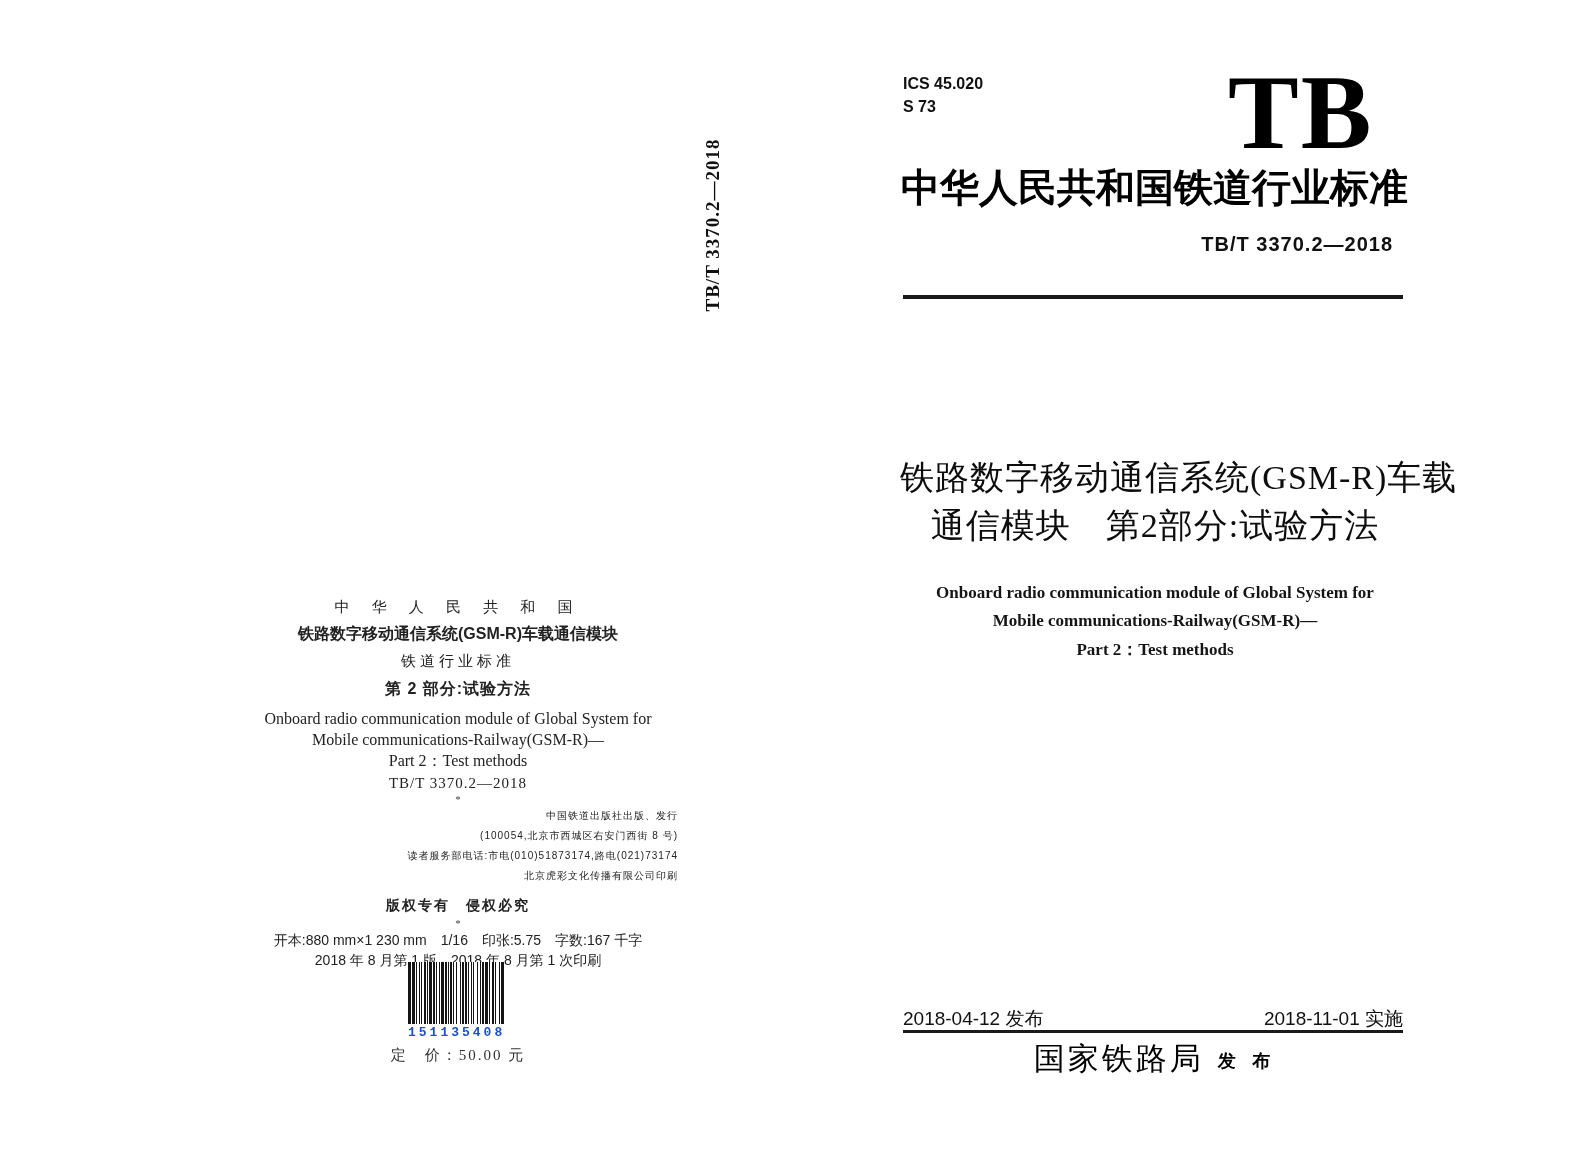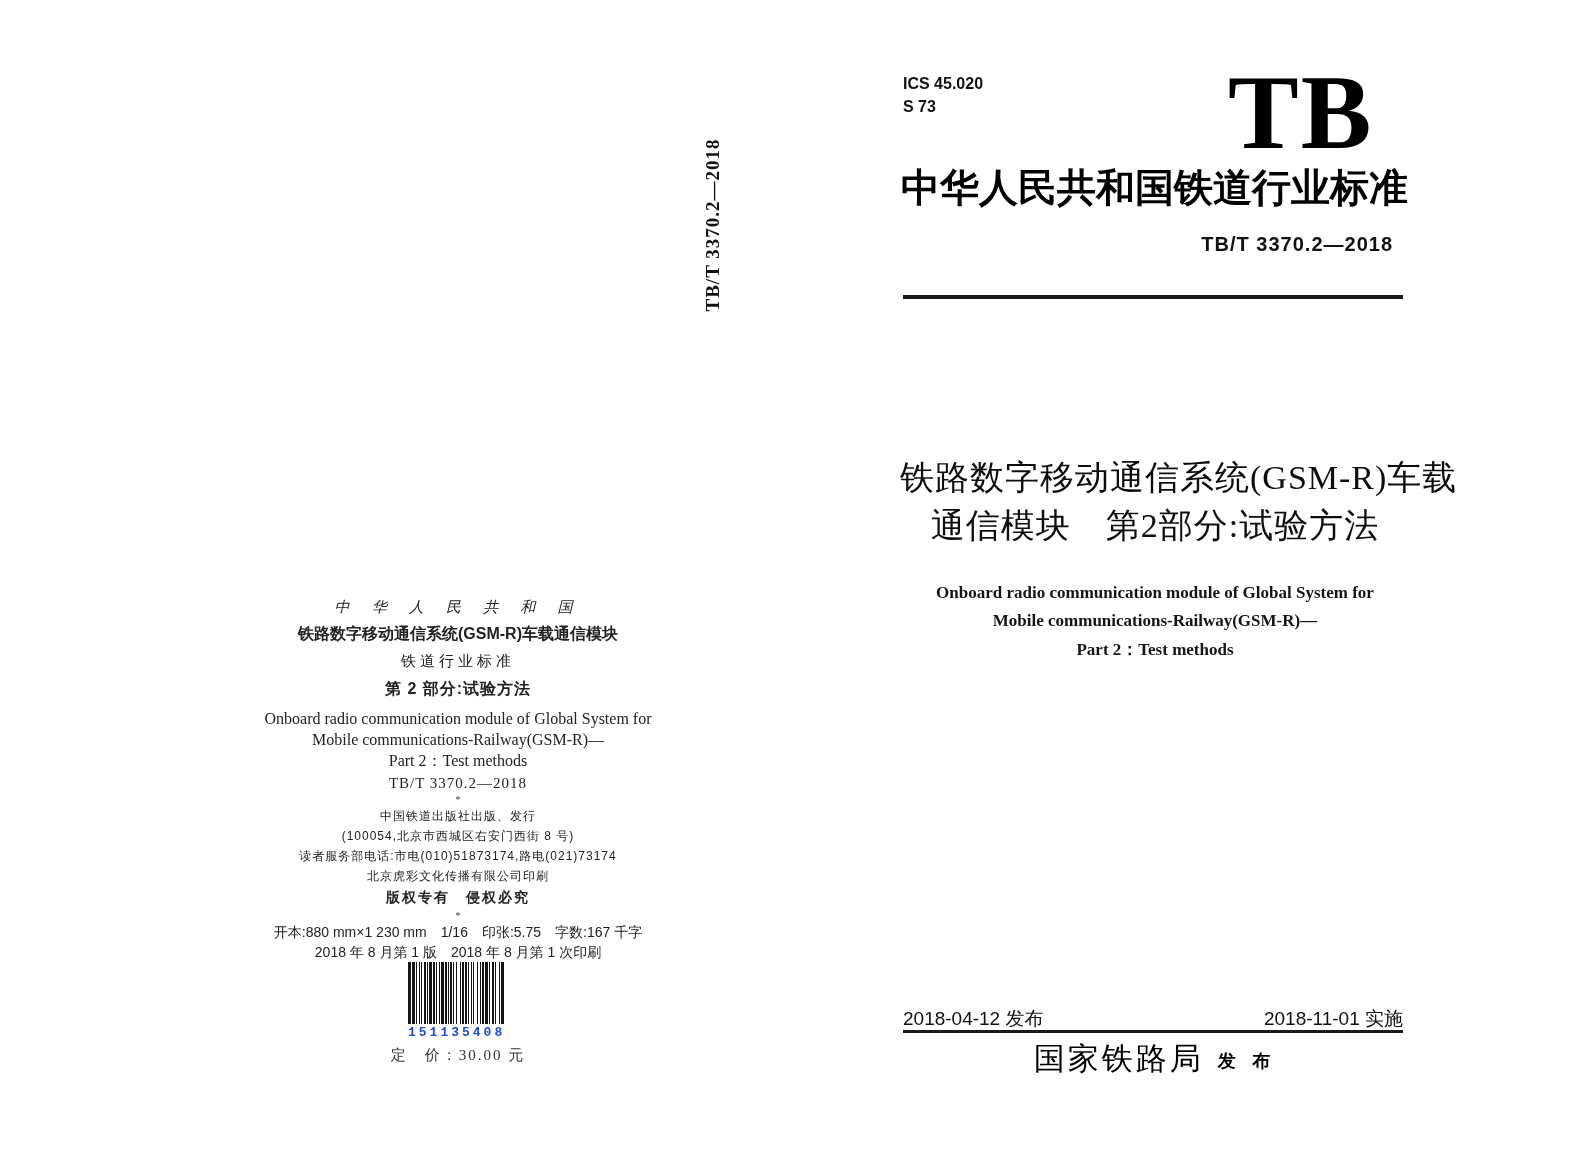--- a/index.html
+++ b/index.html
@@ -11,29 +11,29 @@
   .spine{
     position:absolute;left:613px;top:214px;width:200px;height:22px;
     transform:rotate(-90deg);text-align:center;
     font-family:"Liberation Serif","DejaVu Serif",serif;
     font-weight:bold;font-size:19px;letter-spacing:1px;white-space:nowrap;color:#111;
   }
   .colophon{
     position:absolute;left:238px;top:598px;width:440px;text-align:center;color:#222;
   }
   .colophon .cn{font-family:"Liberation Sans","DejaVu Sans",sans-serif;}
-  .c-country{font-size:15px;letter-spacing:9px;margin-bottom:7px;font-style:italic;}
+  .c-country{font-size:15px;letter-spacing:9px;margin-bottom:7px;}
   .c-type{font-size:15px;letter-spacing:4px;margin-bottom:8px;}
   .c-title1{font-size:16px;font-weight:bold;margin-bottom:7px;}
   .c-title2{font-size:16px;font-weight:bold;letter-spacing:1px;margin-bottom:8px;}
   .c-en{font-size:16px;line-height:21px;font-weight:normal;}
   .c-num{font-size:15px;margin-top:4px;letter-spacing:1px;}
   .c-star{font-size:11px;line-height:14px;color:#444;}
-  .c-pub{font-size:12px;line-height:20px;letter-spacing:1px;}
-  .c-copy{font-size:14px;font-weight:bold;letter-spacing:2px;line-height:22px;}
+  .c-pub{font-size:10px;line-height:20px;letter-spacing:1px;text-align:right;}
+  .c-copy{font-size:14px;font-weight:bold;letter-spacing:2px;line-height:22px;margin-top:8px;}
   .c-fmt{font-size:14px;line-height:20px;text-align:center;}
   .barcode-wrap{position:absolute;left:408px;top:962px;width:96px;text-align:center;}
   .barcode-stripes{width:96px;height:62px;font-size:0;line-height:0;white-space:nowrap;overflow:hidden;}
   .barcode-digits{
     font-family:"Liberation Mono","DejaVu Sans Mono",monospace;
     font-size:13px;font-weight:bold;letter-spacing:3px;color:#1d4ed8;margin-top:1px;white-space:nowrap;
   }
   .price{
     position:absolute;left:238px;top:1046px;width:440px;text-align:center;
     font-size:15px;letter-spacing:2px;color:#333;
@@ -114,21 +114,21 @@
     <div class="cn c-fmt">开本:880 mm×1 230 mm　1/16　印张:5.75　字数:167 千字</div>
     <div class="cn c-fmt">2018 年 8 月第 1 版　2018 年 8 月第 1 次印刷</div>
     <div class="c-star">*</div>
   </div>
 
   <div class="barcode-wrap">
     <div class="barcode-stripes"><span style="display: inline-block; height: 62px; width: 3px; background: rgb(20, 20, 20);"></span><span style="display: inline-block; height: 62px; width: 1px; background: rgb(255, 255, 255);"></span><span style="display: inline-block; height: 62px; width: 3px; background: rgb(20, 20, 20);"></span><span style="display: inline-block; height: 62px; width: 1px; background: rgb(255, 255, 255);"></span><span style="display: inline-block; height: 62px; width: 1px; background: rgb(20, 20, 20);"></span><span style="display: inline-block; height: 62px; width: 2px; background: rgb(255, 255, 255);"></span><span style="display: inline-block; height: 62px; width: 1px; background: rgb(20, 20, 20);"></span><span style="display: inline-block; height: 62px; width: 1px; background: rgb(255, 255, 255);"></span><span style="display: inline-block; height: 62px; width: 1px; background: rgb(20, 20, 20);"></span><span style="display: inline-block; height: 62px; width: 2px; background: rgb(255, 255, 255);"></span><span style="display: inline-block; height: 62px; width: 2px; background: rgb(20, 20, 20);"></span><span style="display: inline-block; height: 62px; width: 1px; background: rgb(255, 255, 255);"></span><span style="display: inline-block; height: 62px; width: 1px; background: rgb(20, 20, 20);"></span><span style="display: inline-block; height: 62px; width: 1px; background: rgb(255, 255, 255);"></span><span style="display: inline-block; height: 62px; width: 3px; background: rgb(20, 20, 20);"></span><span style="display: inline-block; height: 62px; width: 1px; background: rgb(255, 255, 255);"></span><span style="display: inline-block; height: 62px; width: 2px; background: rgb(20, 20, 20);"></span><span style="display: inline-block; height: 62px; width: 1px; background: rgb(255, 255, 255);"></span><span style="display: inline-block; height: 62px; width: 1px; background: rgb(20, 20, 20);"></span><span style="display: inline-block; height: 62px; width: 2px; background: rgb(255, 255, 255);"></span><span style="display: inline-block; height: 62px; width: 1px; background: rgb(20, 20, 20);"></span><span style="display: inline-block; height: 62px; width: 1px; background: rgb(255, 255, 255);"></span><span style="display: inline-block; height: 62px; width: 3px; background: rgb(20, 20, 20);"></span><span style="display: inline-block; height: 62px; width: 1px; background: rgb(255, 255, 255);"></span><span style="display: inline-block; height: 62px; width: 2px; background: rgb(20, 20, 20);"></span><span style="display: inline-block; height: 62px; width: 1px; background: rgb(255, 255, 255);"></span><span style="display: inline-block; height: 62px; width: 1px; background: rgb(20, 20, 20);"></span><span style="display: inline-block; height: 62px; width: 1px; background: rgb(255, 255, 255);"></span><span style="display: inline-block; height: 62px; width: 2px; background: rgb(20, 20, 20);"></span><span style="display: inline-block; height: 62px; width: 1px; background: rgb(255, 255, 255);"></span><span style="display: inline-block; height: 62px; width: 1px; background: rgb(20, 20, 20);"></span><span style="display: inline-block; height: 62px; width: 2px; background: rgb(255, 255, 255);"></span><span style="display: inline-block; height: 62px; width: 1px; background: rgb(20, 20, 20);"></span><span style="display: inline-block; height: 62px; width: 3px; background: rgb(255, 255, 255);"></span><span style="display: inline-block; height: 62px; width: 1px; background: rgb(20, 20, 20);"></span><span style="display: inline-block; height: 62px; width: 1px; background: rgb(255, 255, 255);"></span><span style="display: inline-block; height: 62px; width: 2px; background: rgb(20, 20, 20);"></span><span style="display: inline-block; height: 62px; width: 1px; background: rgb(255, 255, 255);"></span><span style="display: inline-block; height: 62px; width: 2px; background: rgb(20, 20, 20);"></span><span style="display: inline-block; height: 62px; width: 1px; background: rgb(255, 255, 255);"></span><span style="display: inline-block; height: 62px; width: 1px; background: rgb(20, 20, 20);"></span><span style="display: inline-block; height: 62px; width: 2px; background: rgb(255, 255, 255);"></span><span style="display: inline-block; height: 62px; width: 1px; background: rgb(20, 20, 20);"></span><span style="display: inline-block; height: 62px; width: 1px; background: rgb(255, 255, 255);"></span><span style="display: inline-block; height: 62px; width: 1px; background: rgb(20, 20, 20);"></span><span style="display: inline-block; height: 62px; width: 3px; background: rgb(255, 255, 255);"></span><span style="display: inline-block; height: 62px; width: 1px; background: rgb(20, 20, 20);"></span><span style="display: inline-block; height: 62px; width: 2px; background: rgb(255, 255, 255);"></span><span style="display: inline-block; height: 62px; width: 1px; background: rgb(20, 20, 20);"></span><span style="display: inline-block; height: 62px; width: 1px; background: rgb(255, 255, 255);"></span><span style="display: inline-block; height: 62px; width: 2px; background: rgb(20, 20, 20);"></span><span style="display: inline-block; height: 62px; width: 1px; background: rgb(255, 255, 255);"></span><span style="display: inline-block; height: 62px; width: 3px; background: rgb(20, 20, 20);"></span><span style="display: inline-block; height: 62px; width: 1px; background: rgb(255, 255, 255);"></span><span style="display: inline-block; height: 62px; width: 1px; background: rgb(20, 20, 20);"></span><span style="display: inline-block; height: 62px; width: 2px; background: rgb(255, 255, 255);"></span><span style="display: inline-block; height: 62px; width: 2px; background: rgb(20, 20, 20);"></span><span style="display: inline-block; height: 62px; width: 1px; background: rgb(255, 255, 255);"></span><span style="display: inline-block; height: 62px; width: 1px; background: rgb(20, 20, 20);"></span><span style="display: inline-block; height: 62px; width: 3px; background: rgb(255, 255, 255);"></span><span style="display: inline-block; height: 62px; width: 1px; background: rgb(20, 20, 20);"></span><span style="display: inline-block; height: 62px; width: 1px; background: rgb(255, 255, 255);"></span><span style="display: inline-block; height: 62px; width: 3px; background: rgb(20, 20, 20);"></span></div>
     <div class="barcode-digits">151135408</div>
   </div>
 
-  <div class="price">定　价：30.00 元</div>
+  <div class="price">定　价：50.00 元</div>
 
   <div class="ics">
     <div>ICS 45.020</div>
     <div>S 73</div>
   </div>
 
   <div class="tb-logo">TB</div>
 
   <div class="std-category">中华人民共和国铁道行业标准</div>
 

